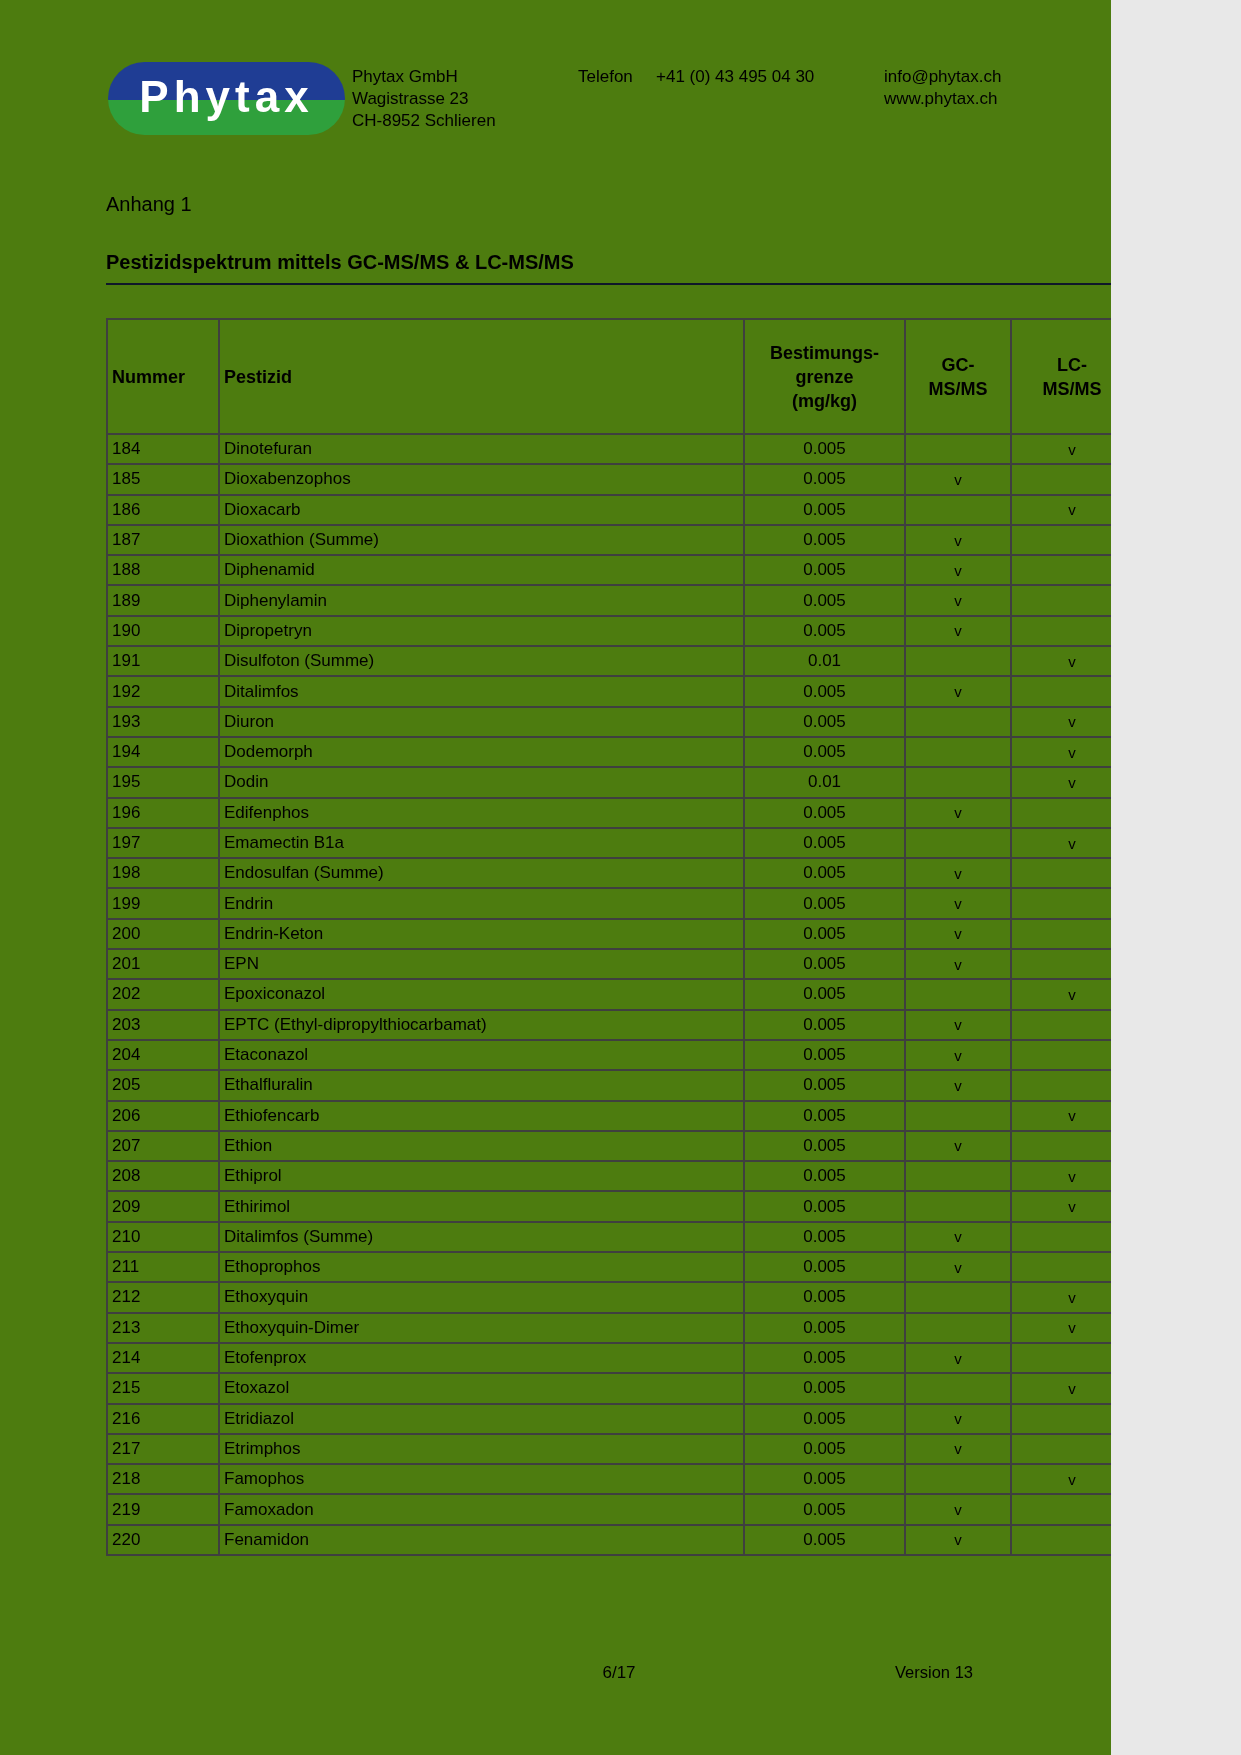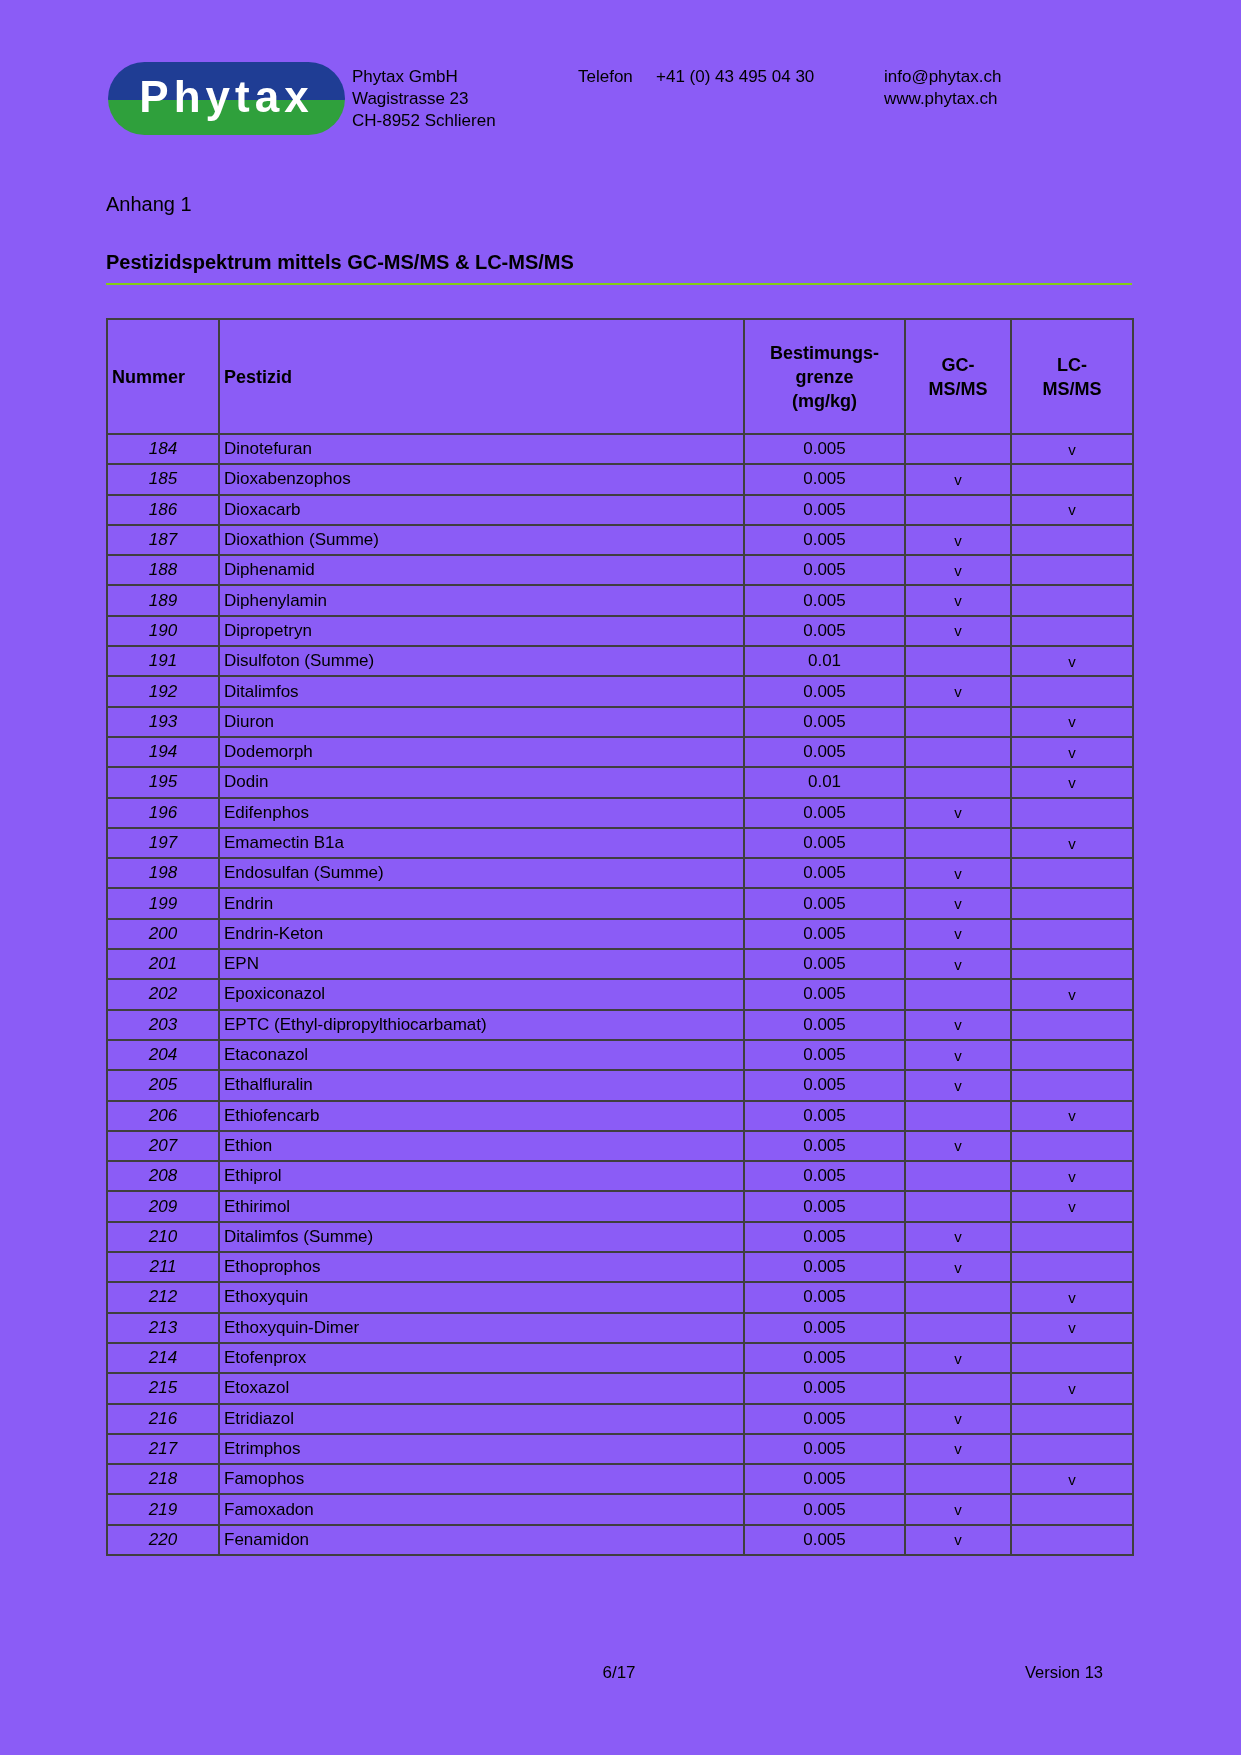--- a/index.html
+++ b/index.html
@@ -1,19 +1,19 @@
 <!DOCTYPE html>
 <html style="--logo-blue: #1f3d94; --logo-green: #2fa03c;"><head>
 <meta charset="utf-8">
 <style>
   html,body{margin:0;padding:0;background:#e8e8e8;}
   .page{
     position:relative;
-    width:1241px;height:1755px;
-    background:#8b5cf6;
+    width:1111px;height:1755px;
+    background:#4d7c0f;
     font-family:"Liberation Sans", sans-serif;
     color:#000;
     overflow:hidden;
   }
   
   .logo{
     position:absolute;left:108px;top:62px;
     width:237px;height:73px;
     border-radius:37px;overflow:hidden;
   }
@@ -31,21 +31,21 @@
   .phone-number{left:656px;top:66px;}
   .contact-block{left:884px;top:66px;}
   
   .title{
     position:absolute;left:106px;top:193px;
     font-size:20px;font-weight:normal;margin:0;
   }
   .subtitle{
     position:absolute;left:106px;top:251px;width:1026px;
     font-size:20px;font-weight:bold;margin:0;
-    padding-bottom:9px;border-bottom:2px solid #84cc16;
+    padding-bottom:9px;border-bottom:2px solid #0f172a;
     box-sizing:border-box;
   }
   
   table.pest{
     position:absolute;left:106px;top:318px;
     width:1026px;border-collapse:collapse;
     table-layout:fixed;
     font-size:17px;
   }
   table.pest col.c-nr{width:112px;}
@@ -58,21 +58,21 @@
     padding:0 4px;
     overflow:hidden;white-space:nowrap;
   }
   table.pest thead th{
     height:113px;font-size:18px;font-weight:bold;
     vertical-align:middle;white-space:pre-line;line-height:24px;
   }
   th.h-left{text-align:left;padding-left:8px;}
   th.h-center{text-align:center;}
   table.pest td{height:28.3px;vertical-align:middle;}
-  td.nr{text-align:center;font-style:italic;}
+  td.nr{}
   td.name{text-align:left;padding-left:10px;}
   td.limit{text-align:center;}
   td.check{text-align:center;font-size:15px;}
   
   .footer-page{
     position:absolute;left:106px;top:1663px;width:1026px;
     text-align:center;font-size:17px;
   }
   .footer-version{
     position:absolute;top:1663px;right:138px;

